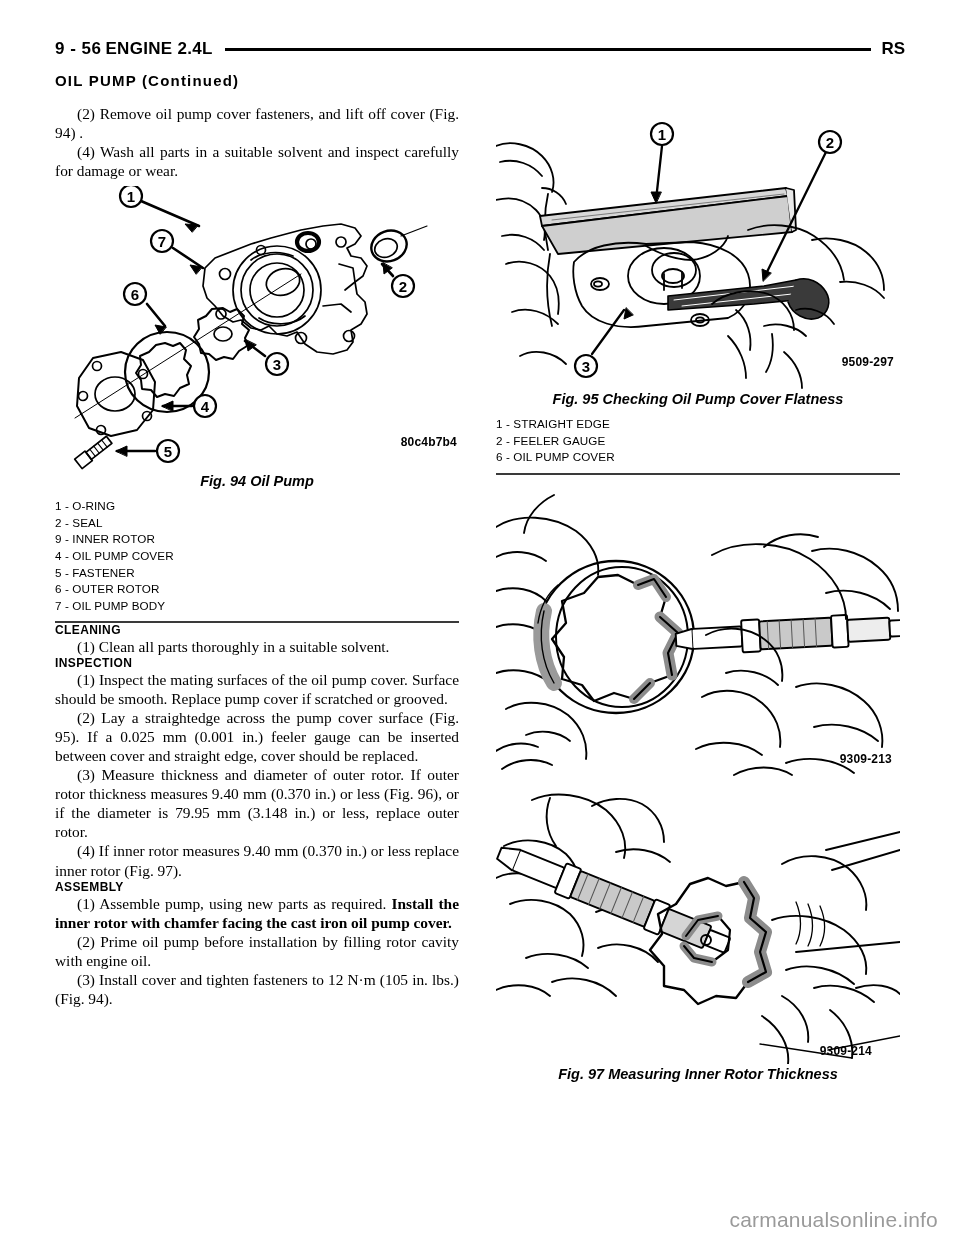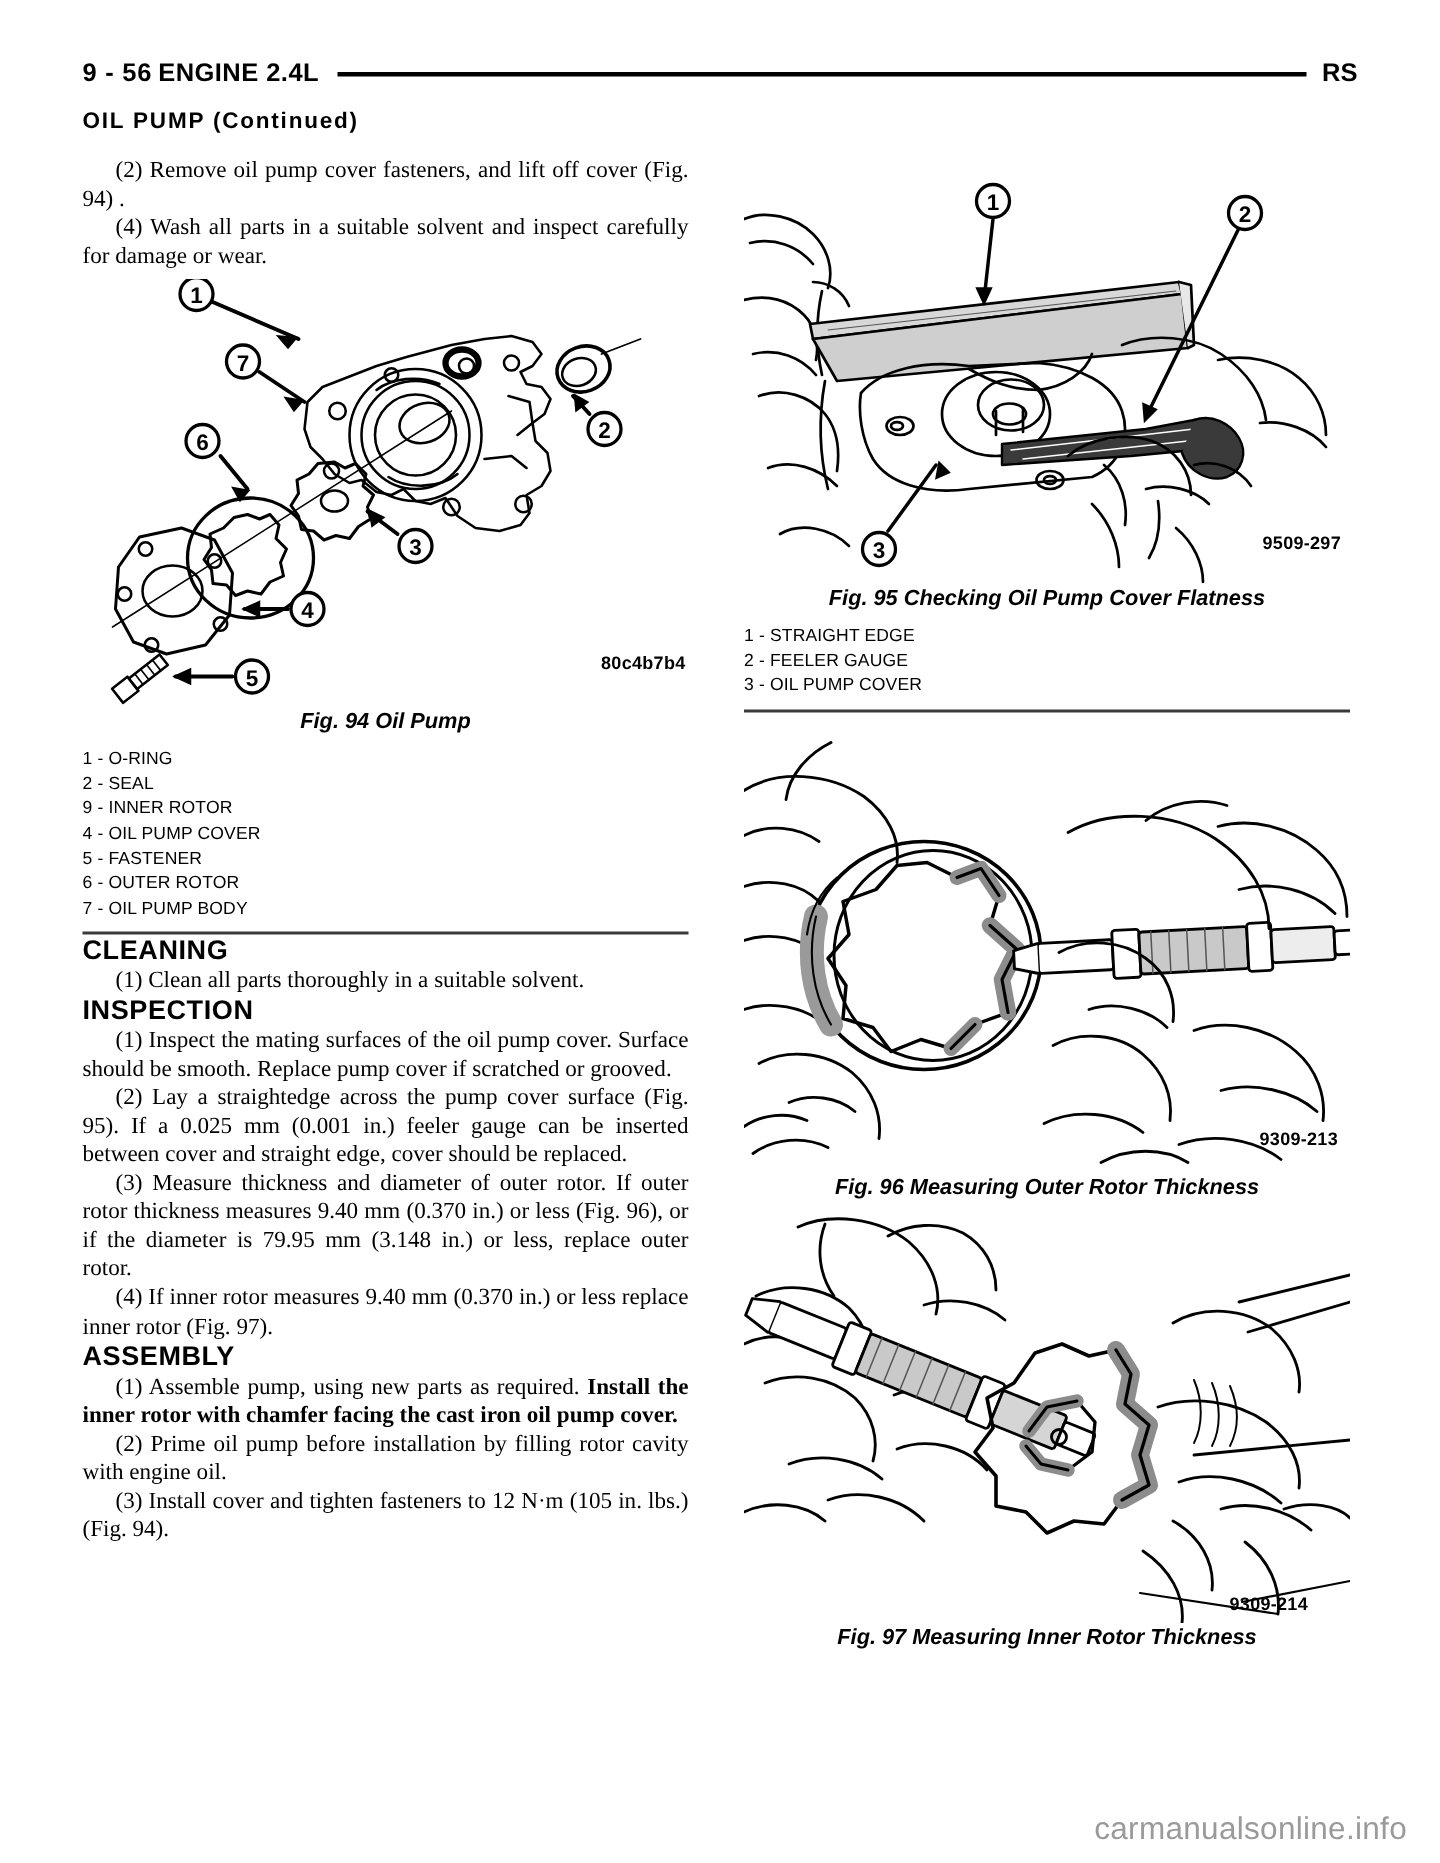--- a/index.html
+++ b/index.html
@@ -92,21 +92,21 @@
     line-height: 1.235;
     text-align: justify;
     text-indent: 22px;
     hyphens: manual;
   }
   .b { font-weight: bold; }
 
   h2.head {
     font-family: "Liberation Sans", sans-serif;
     font-weight: bold;
-    font-size: 18px;
+    font-size: 12px;
     letter-spacing: 0.4px;
     margin: 0;
     padding: 0;
   }
   .head-space-top { margin-top: 17px; }
 
   
   .figure { position: relative; }
   .fig-art {
     position: relative;
@@ -384,21 +384,21 @@
             <circle cx="90" cy="262" r="11" fill="#fff" stroke="#000" stroke-width="2.2"></circle>
             <text x="90" y="268">3</text>
           </g>
         </svg>
         <div class="fig-id" style="position:absolute; right:6px; bottom:20px;">9509-297</div>
       </div>
       <div class="fig-caption">Fig. 95 Checking Oil Pump Cover Flatness</div>
       <div class="fig-legend">
         <div>1 - STRAIGHT EDGE</div>
         <div>2 - FEELER GAUGE</div>
-        <div>3 - OIL PUMP COVER</div>
+        <div>6 - OIL PUMP COVER</div>
       </div>
       <div class="fig-rule"></div>
     </div>
 
     <div class="figure" style="margin-top:12px;">
       <div class="fig-art" style="height:295px;">
         <svg viewBox="0 0 404 295" preserveAspectRatio="xMidYMid meet" aria-label="Measuring outer rotor thickness with micrometer">
           <g fill="none" stroke="#000" stroke-width="1.9" stroke-linejoin="round" stroke-linecap="round">
 
             <path d="M0 40 C22 26 56 28 80 44 C96 56 104 72 102 88"></path>
@@ -452,21 +452,20 @@
             <path d="M300 200 C322 192 350 198 368 214 C382 226 388 244 386 260"></path>
             <path d="M318 240 C340 234 366 240 382 254"></path>
             <path d="M200 262 C220 252 248 254 266 268"></path>
             <path d="M290 276 C312 268 340 272 358 286"></path>
             <path d="M238 288 C256 278 280 278 296 288"></path>
 
           </g>
         </svg>
         <div class="fig-id" style="position:absolute; right:8px; bottom:16px;">9309-213</div>
       </div>
-      <div class="fig-caption">Fig. 96 Measuring Outer Rotor Thickness</div>
     </div>
 
     <div class="figure" style="margin-top:10px;">
       <div class="fig-art" style="height:272px;">
         <svg viewBox="0 0 404 272" preserveAspectRatio="xMidYMid meet" aria-label="Measuring inner rotor thickness with micrometer">
           <g fill="none" stroke="#000" stroke-width="1.9" stroke-linejoin="round" stroke-linecap="round">
 
             <path d="M36 8 C58 -2 90 2 110 18 C126 32 132 50 128 66"></path>
             <path d="M54 6 C48 22 50 40 60 54"></path>
             <path d="M96 14 C110 6 130 4 146 12 C160 20 168 34 168 50"></path>

